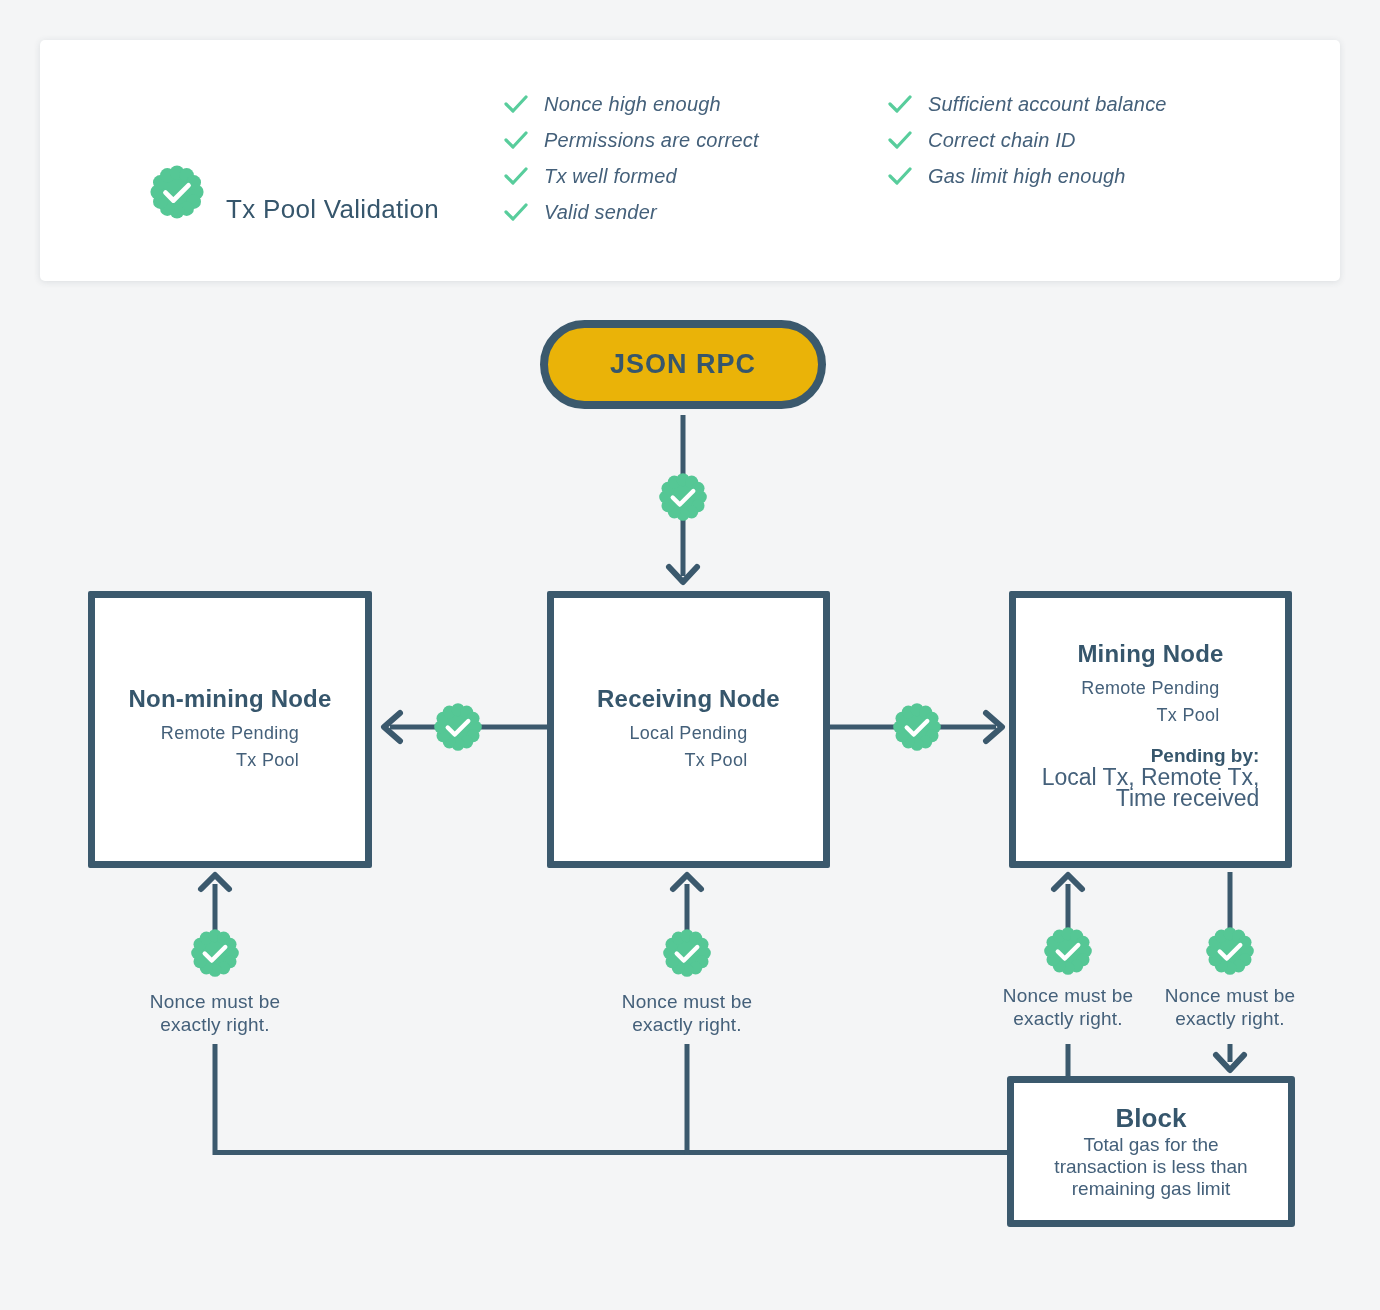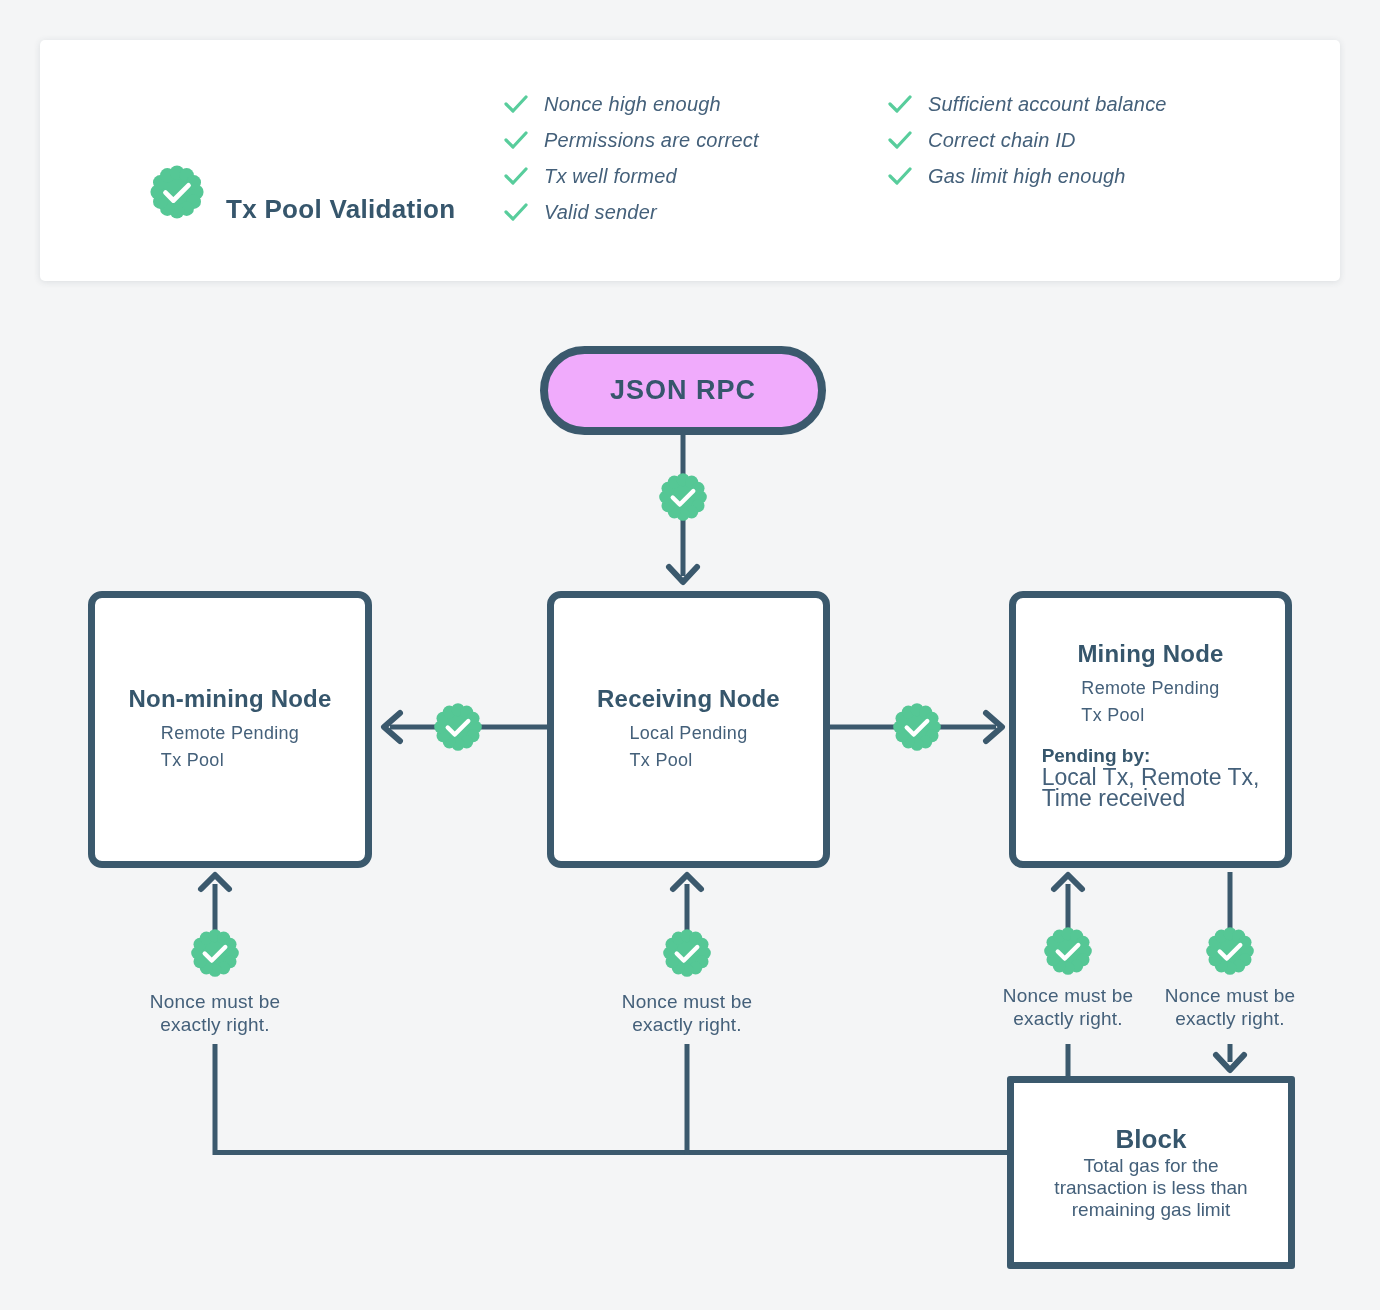--- a/index.html
+++ b/index.html
@@ -12,55 +12,55 @@
   .abs{position:absolute;}
 
   
   .card{
     position:absolute;left:40px;top:40px;width:1300px;height:241px;
     background:var(--card_bg,#ffffff);border-radius:5px;
     box-shadow:0 1px 7px rgba(40,55,70,.12);
   }
   .card-title{
     position:absolute;left:186px;top:136px;
-    font-size:26px;font-weight:bold;color:var(--title_text,#36566c);
+    font-size:26px;font-weight:normal;color:var(--title_text,#36566c);
     letter-spacing:.3px;line-height:32px;text-align:center;
   }
   .seal{color:var(--green,#55c795);display:block;}
   .check-col{position:absolute;display:flex;flex-direction:column;font-style:italic;}
   .check-row{display:flex;align-items:center;height:36px;}
   .check-icon{flex:0 0 24px;}
   .check-icon polyline{fill:none;stroke:var(--check_green,#58cd9c);stroke-width:3.2;stroke-linecap:round;stroke-linejoin:round;}
   .check-text{margin-left:16px;font-size:20px;color:var(--body_text,#44607a);letter-spacing:.2px;}
 
   
   .wires{position:absolute;left:0;top:0;z-index:1;pointer-events:none;}
   .wire{fill:none;stroke:var(--slate,#3b596d);stroke-width:5;}
   .head{fill:none;stroke:var(--slate,#3b596d);stroke-width:6;stroke-linecap:round;stroke-linejoin:round;}
 
   
   .pill{
-    position:absolute;left:540px;top:346px;width:286px;height:89px;box-sizing:border-box;
-    background:#f0abfc;border:8px solid var(--slate,#3b596d);border-radius:46px;
+    position:absolute;left:540px;top:320px;width:286px;height:89px;box-sizing:border-box;
+    background:#eab308;border:8px solid var(--slate,#3b596d);border-radius:46px;
     display:flex;align-items:center;justify-content:center;z-index:2;
     font-size:27px;font-weight:bold;color:var(--title_text,#36566c);letter-spacing:1px;
   }
   .node{
     position:absolute;box-sizing:border-box;background:#fff;
-    border:7px solid var(--slate,#3b596d);border-radius:14px;z-index:2;
+    border:7px solid var(--slate,#3b596d);border-radius:2px;z-index:2;
     display:flex;flex-direction:column;align-items:center;justify-content:center;
-    text-align:left;
+    text-align:right;
   }
   .node-title{font-size:24px;font-weight:bold;color:var(--title_text,#36566c);letter-spacing:.2px;}
   .node-sub{margin-top:7px;font-size:18px;line-height:27px;color:var(--body_text,#44607a);letter-spacing:.3px;}
   .ordered{margin-top:16px;}
   .ordered-label{font-size:19px;font-weight:bold;color:var(--title_text,#36566c);}
   .ordered-line{font-size:23px;line-height:21px;color:var(--body_text,#44607a);}
   .block{
-    position:absolute;left:1007px;top:1076px;width:288px;height:193px;box-sizing:border-box;
+    position:absolute;left:1007px;top:1076px;width:288px;height:151px;box-sizing:border-box;
     background:#fff;border:7px solid var(--slate,#3b596d);border-radius:3px;z-index:2;
     display:flex;flex-direction:column;align-items:center;justify-content:center;text-align:center;
   }
   .block-title{font-size:26px;font-weight:bold;color:var(--title_text,#36566c);}
   .block-desc{margin-top:0;font-size:19px;line-height:22px;color:var(--body_text,#44607a);}
 
   .badge{position:absolute;z-index:3;}
   .nonce-note{
     position:absolute;width:180px;z-index:2;text-align:center;
     font-size:19px;line-height:23px;color:var(--body_text,#44607a);letter-spacing:.2px;

